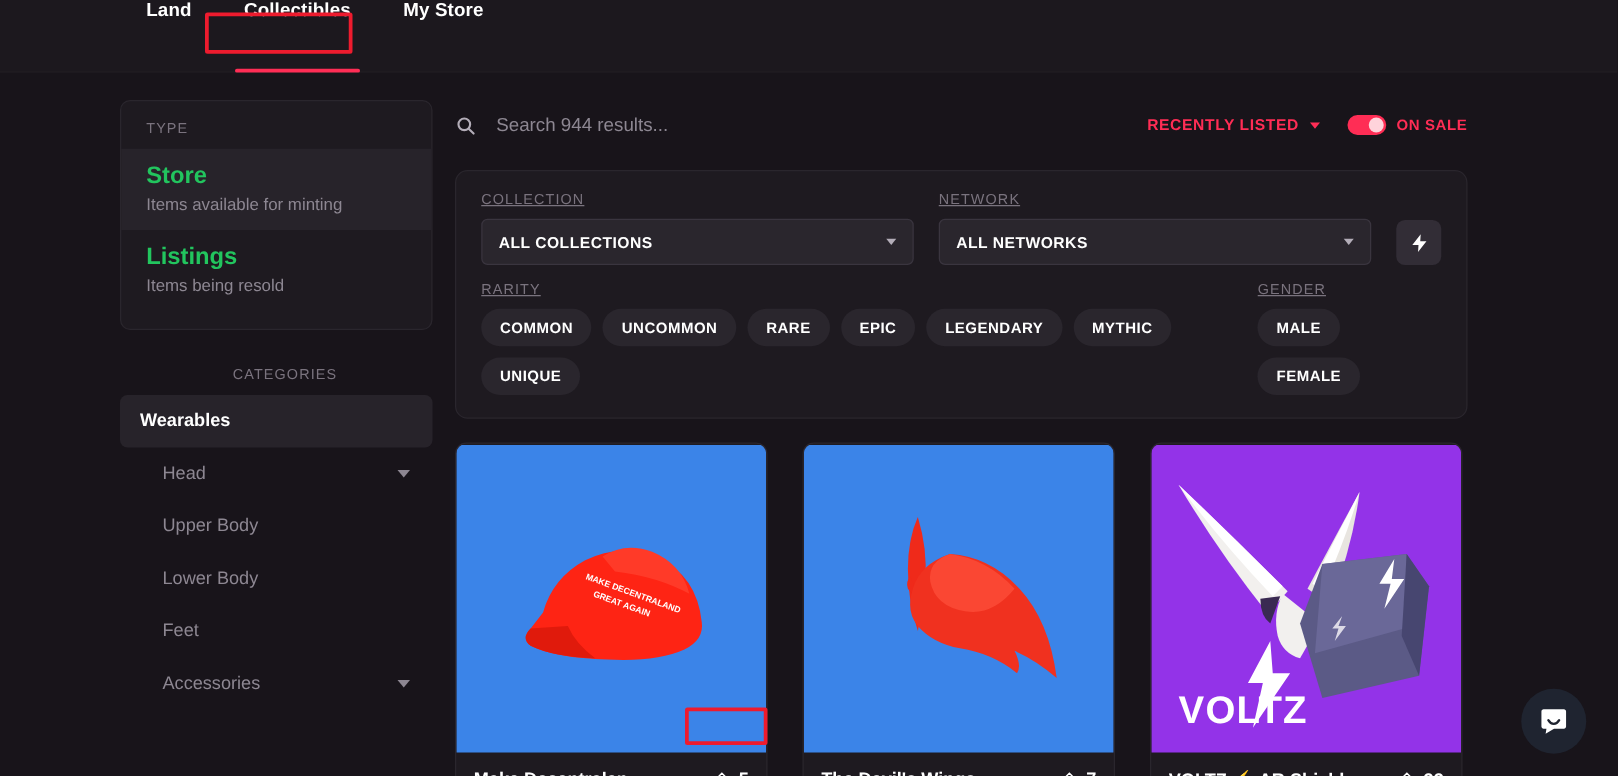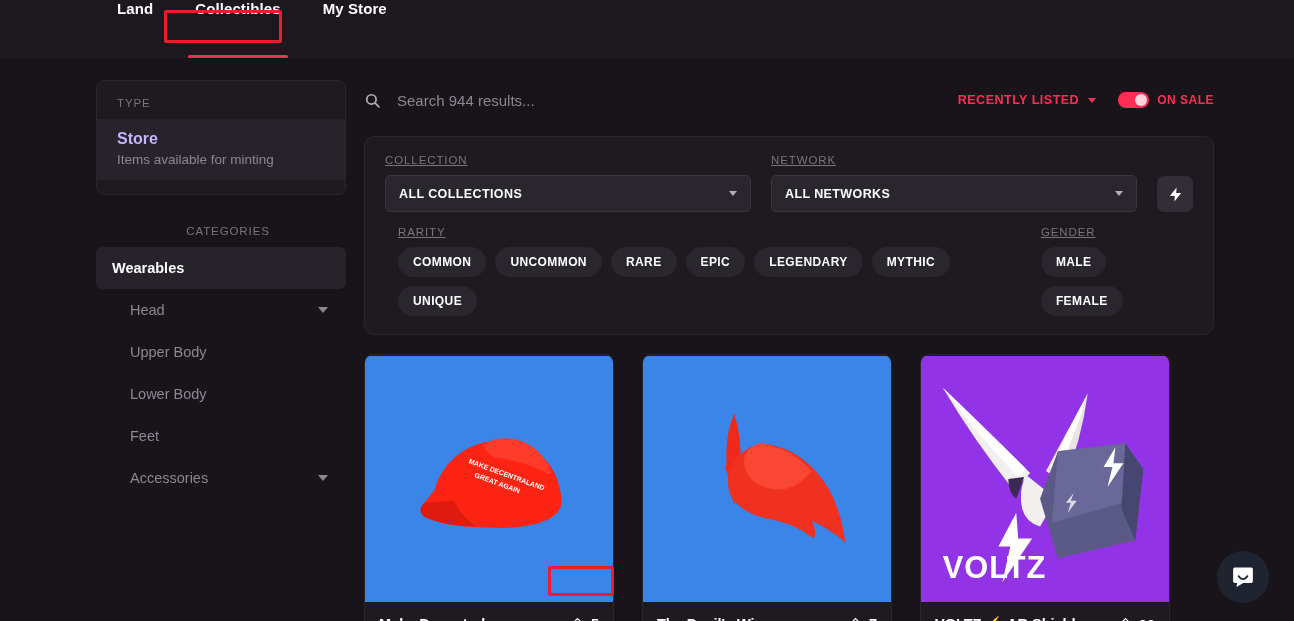--- a/index.html
+++ b/index.html
@@ -61,21 +61,21 @@
   }
   .section-label {
     color: #7a737e;
     font-size: 11.5px;
     letter-spacing: .9px;
     padding: 0 20px 10px 20px;
     text-transform: uppercase;
   }
   .type-item { padding: 11px 20px 13px 20px; cursor: pointer; }
   .type-item.selected { background: #27232a; }
-  .type-title { color: #c4b5fd; font-size: 16px; font-weight: bold; margin-bottom: 4px; }
+  .type-title { color: #22c55e; font-size: 19px; font-weight: bold; margin-bottom: 4px; }
   .type-sub { color: #8d8792; font-size: 13.5px; }
 
   .cat-label {
     color: #7a737e;
     font-size: 11.5px;
     letter-spacing: .9px;
     margin: 30px 0 10px 14px;
     text-transform: uppercase;
     text-align: center;
   }
@@ -86,21 +86,21 @@
     border-radius: 6px;
     color: #8d8792;
     font-size: 14.5px;
     cursor: pointer;
   }
   .cat-item.selected { background: #27232a; color: #ffffff; font-weight: bold; }
   .cat-item.child { padding-left: 34px; align-items: center; }
   .caret { width: 0; height: 0; border-left: 5.5px solid transparent; border-right: 5.5px solid transparent; border-top: 6px solid #8d8792; }
 
   
-  .main { flex: 1; padding-right: 80px; padding-left: 18px; min-width: 0; }
+  .main { flex: 1; padding-right: 120px; padding-left: 18px; min-width: 0; }
 
   .searchbar { display: flex; align-items: center; height: 40px; margin-bottom: 16px; }
   .search-icon { width: 17px; height: 17px; flex: none; margin-right: 16px; }
   .search-input {
     flex: 1; background: transparent; border: none; outline: none;
     color: #cfc9d4; font-size: 15px; font-family: inherit;
   }
   .search-input::placeholder { color: #8d8792; }
   .sort-btn {
     display: flex; align-items: center; gap: 9px;
@@ -133,21 +133,21 @@
     cursor: pointer;
   }
   .sel-caret { width: 0; height: 0; border-left: 4.5px solid transparent; border-right: 4.5px solid transparent; border-top: 5.5px solid #b3adb8; }
   .bolt-btn {
     width: 36px; height: 36px; flex: none;
     background: #322d36; border-radius: 7px;
     display: flex; align-items: center; justify-content: center;
     cursor: pointer;
   }
 
-  .filter-row2 { display: flex; align-items: flex-end; justify-content: space-between; margin-top: 14px; gap: 20px; margin-left: 13px; }
+  .filter-row2 { display: flex; align-items: flex-end; justify-content: space-between; margin-top: 14px; gap: 20px; }
   .chip-group { display: flex; flex-wrap: wrap; gap: 9px; }
   .chip {
     height: 30px; padding: 0 15px;
     background: #2a262d; border-radius: 15px;
     display: flex; align-items: center;
     color: #ffffff; font-size: 12px; font-weight: bold; letter-spacing: .4px;
     cursor: pointer; white-space: nowrap;
   }
 
   
@@ -203,20 +203,24 @@
   <div class="sidebar">
 
     <div class="type-card">
       <div class="section-label">TYPE</div>
 
       <div class="type-item selected">
         <div class="type-title">Store</div>
         <div class="type-sub">Items available for minting</div>
       </div>
 
+      <div class="type-item">
+        <div class="type-title">Listings</div>
+        <div class="type-sub">Items being resold</div>
+      </div>
     </div>
 
     <div class="cat-label">CATEGORIES</div>
 
     <div class="cat-item selected">
       <span>Wearables</span>
     </div>
     <div class="cat-item child">
       <span>Head</span>
       <span class="caret"></span>

